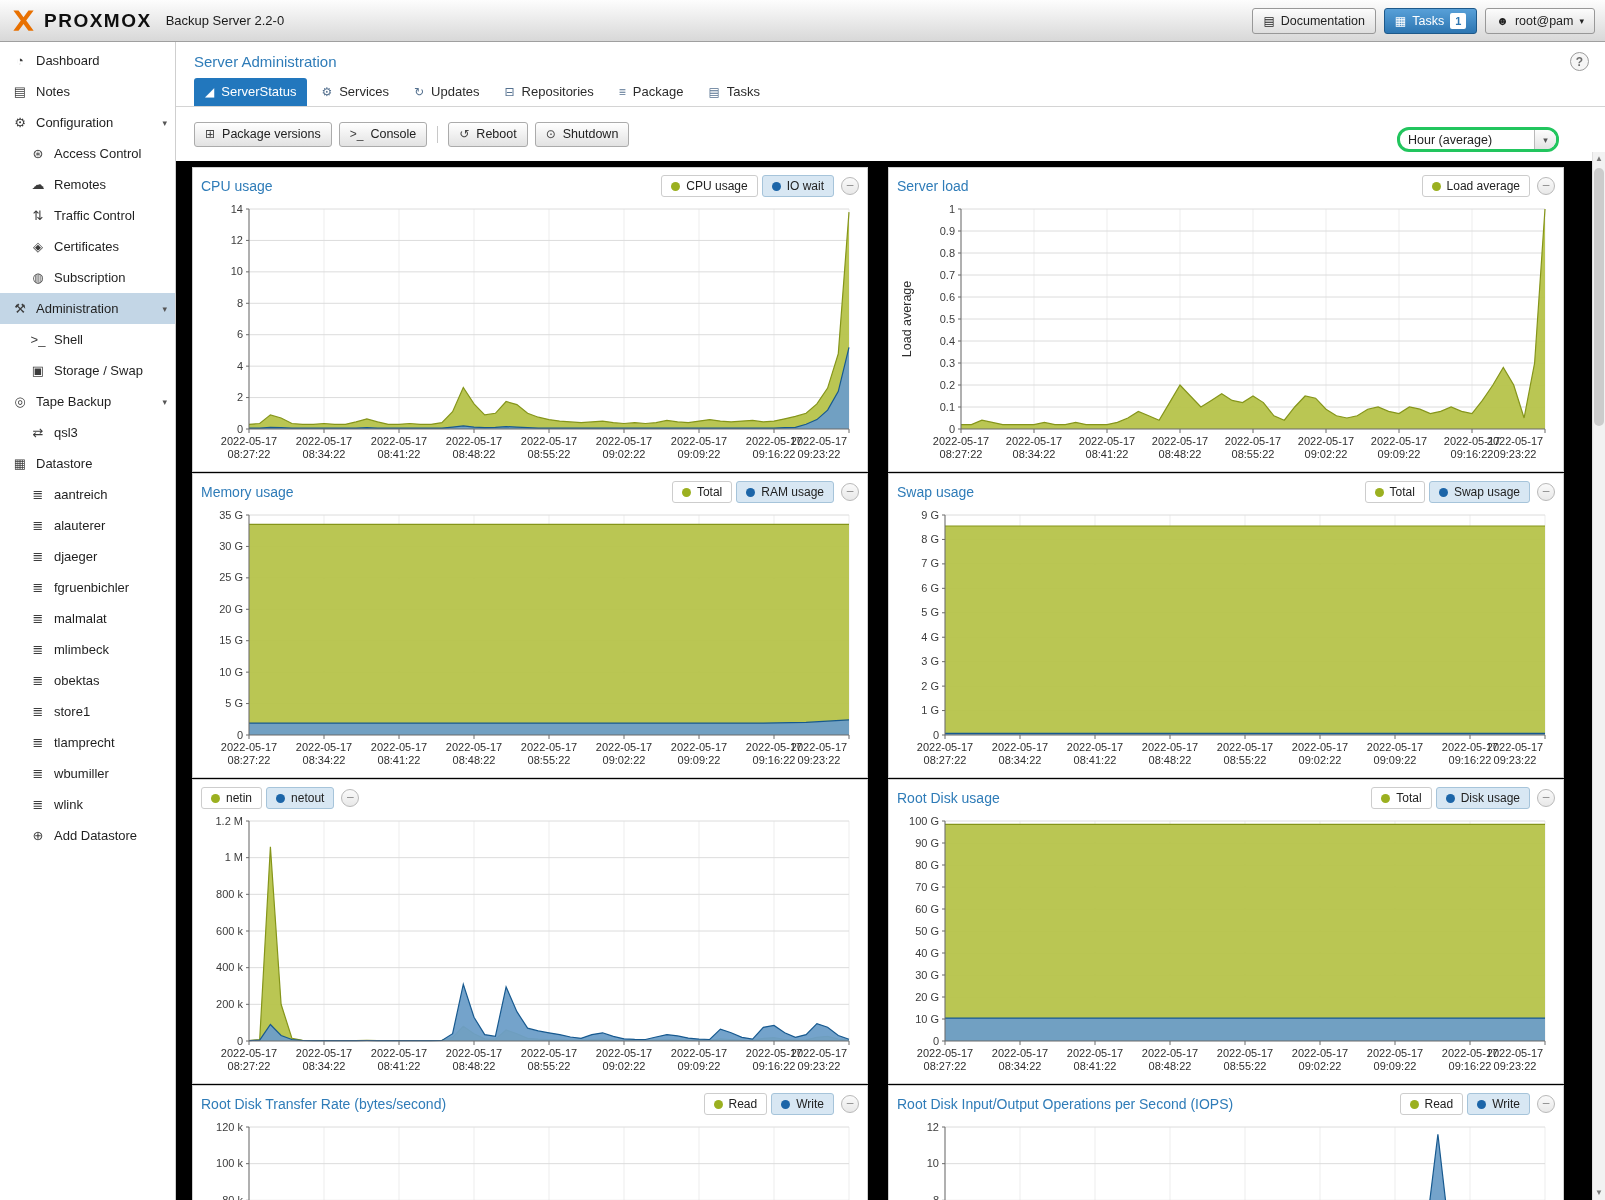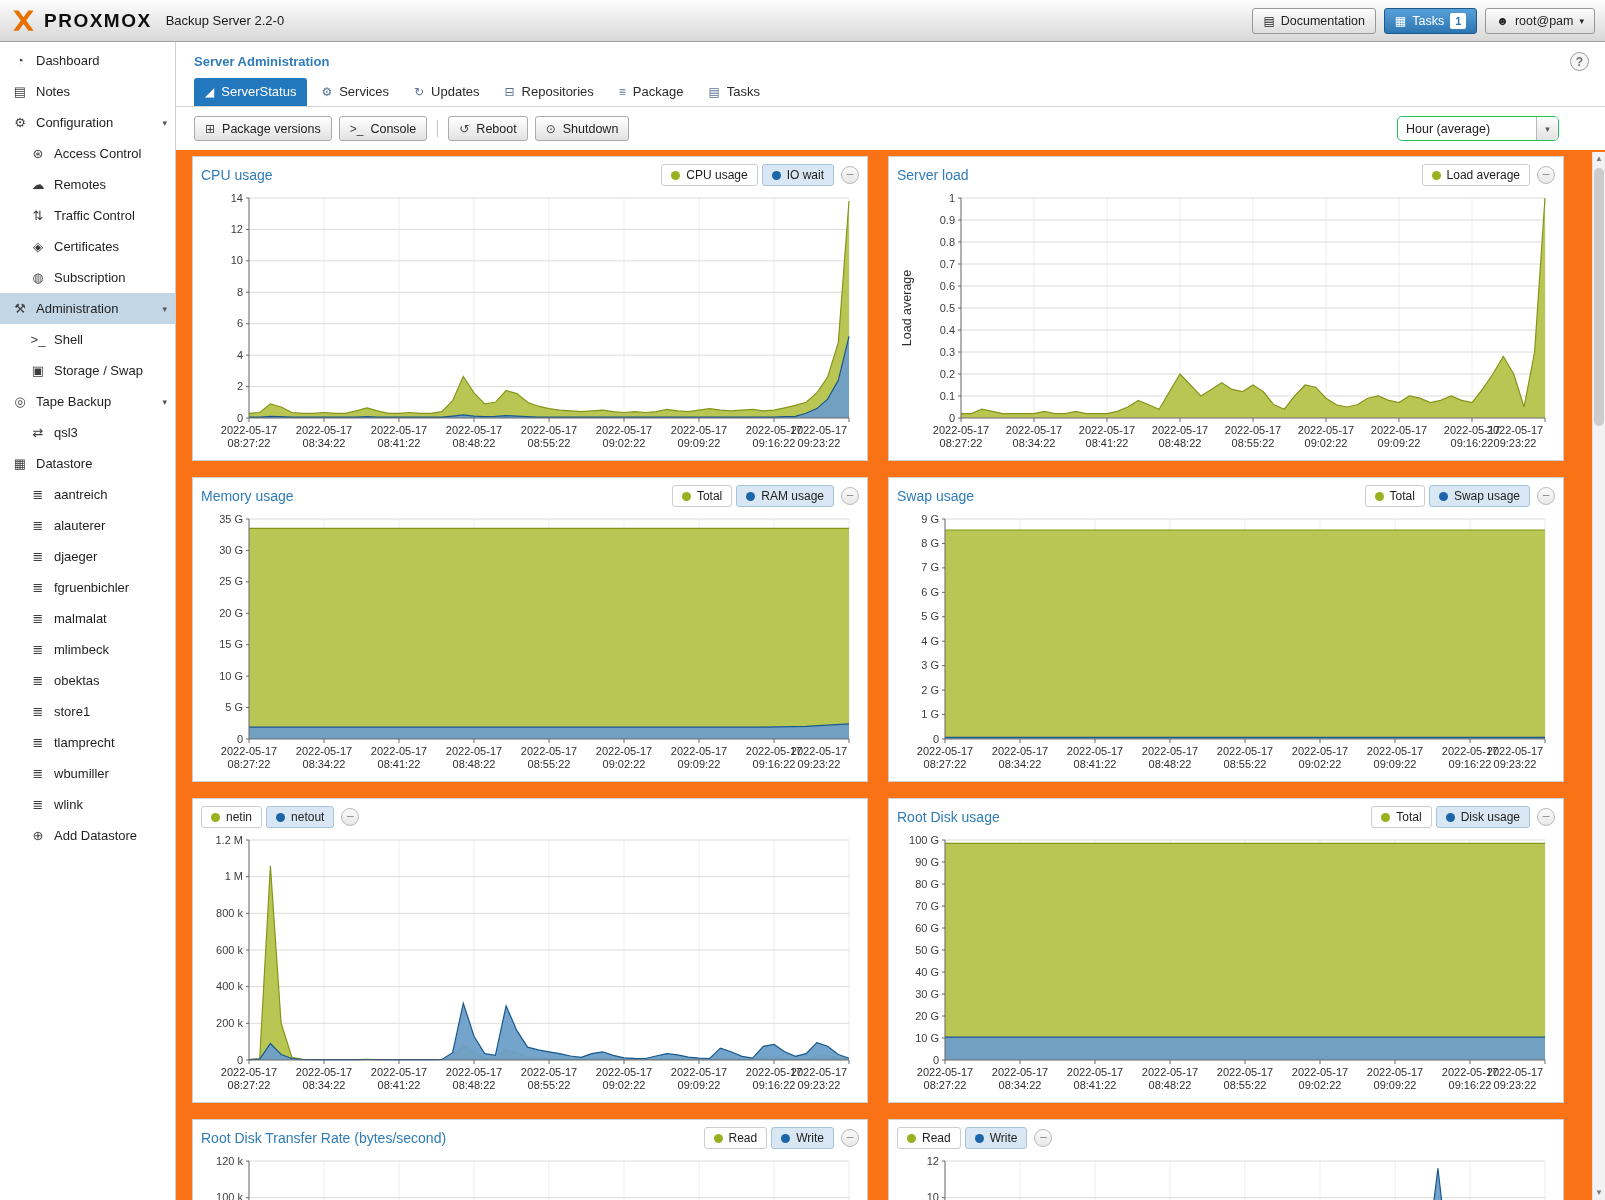--- a/index.html
+++ b/index.html
@@ -32,50 +32,50 @@
              padding-top:3px; overflow:hidden; }
   .side-item { height:31px; display:flex; align-items:center; gap:8px; padding:0 8px 0 12px;
                font-size:13px; color:#1f1f1f; cursor:pointer; }
   .side-item.l1 { padding-left:30px; }
   .side-item.selected { background:#c3d6e6; }
   .sicon { width:16px; text-align:center; color:#3c3c3c; font-size:13px; flex:none; }
   .expander { margin-left:auto; color:#555; font-size:9px; }
 
   .main { flex:1; min-width:0; display:flex; flex-direction:column; background:#fff; }
   .main-hdr { display:flex; align-items:center; padding:10px 16px 4px 18px; }
-  .page-title { font-size:13px; font-weight:bold; color:#2f7cb8; flex:1; }
+  .page-title { font-size:15px; font-weight:normal; color:#2f7cb8; flex:1; }
   .help-btn { width:19px; height:19px; border-radius:50%; border:1px solid #9c9c9c; color:#6f6f6f;
               background:#f6f6f6; font-size:12px; font-weight:bold; display:flex;
               align-items:center; justify-content:center; cursor:pointer; }
 
   .tabbar { display:flex; gap:3px; padding:3px 16px 0 18px; border-bottom:1px solid #d4d4d4; }
   .tab { display:flex; align-items:center; gap:7px; padding:6px 11px 7px; font-size:13px;
          color:#2b2b2b; background:transparent; border:none; border-radius:3px 3px 0 0;
          cursor:pointer; font-family:inherit; }
   .tab .ticon { color:#55718f; }
   .tab.active { background:#2277bd; color:#fff; }
   .tab.active .ticon { color:#fff; }
 
   .toolbar { display:flex; align-items:center; gap:7px; padding:9px 46px 9px 18px; }
   .tbtn { display:flex; align-items:center; gap:7px; height:25px; padding:0 10px;
           border:1px solid #ababab; border-radius:3px; background:linear-gradient(#fff,#e2e2e2);
           font-size:12.5px; color:#222; cursor:pointer; font-family:inherit; }
   .bicon { font-size:12px; color:#444; }
   .tsep { width:1px; height:17px; background:#c8c8c8; margin:0 3px; }
-  .combo { margin-left:auto; width:162px; height:25px; border:1px solid #22c55e; border-radius:5px;
+  .combo { margin-left:auto; width:162px; height:25px; border:3px solid #22c55e; border-radius:12px;
            background:#fff; display:flex; align-items:center; font-size:12.5px; color:#222;
-           cursor:pointer; overflow:hidden; }
+           cursor:pointer; overflow:hidden;margin-top:11px; }
   .combo-text { flex:1; padding:0 8px; }
   .combo-arrow { width:22px; height:100%; background:linear-gradient(#fdfdfd,#e2e2e2);
                  border-left:1px solid #b9b9b9; display:flex; align-items:center;
                  justify-content:center; font-size:9px; color:#555; }
 
   
-  .charts { flex:1; background:#f97316; padding:6px 0 0 16px; display:grid;
-            grid-template-columns:676px 676px; gap:16px 20px; align-content:start; overflow:hidden; }
+  .charts { flex:1; background:#000000; padding:6px 0 0 16px; display:grid;
+            grid-template-columns:676px 676px; gap:1px 20px; align-content:start; overflow:hidden; }
   .panel { width:676px; height:305px; background:#fff; border:1px solid #cfcfcf; padding:3px 8px 0; }
   .panel-h { height:30px; display:flex; align-items:center; }
   .panel-title { flex:1; font-size:14px; color:#2f7cb8; }
   .legend-item { display:flex; align-items:center; gap:6px; height:22px; padding:0 9px;
                  border:1px solid #cdcdcd; border-radius:3px; background:#fff; font-size:12px;
                  color:#222; cursor:pointer; }
   .legend-item + .legend-item { background:#d8e7f3; border-color:#a6c4da; margin-left:4px; }
   .dot { width:9px; height:9px; border-radius:50%; }
   .collapse-btn { width:18px; height:18px; margin-left:7px; border-radius:50%; flex:none;
                   border:1px solid #b9b9b9; background:linear-gradient(#fafafa,#e8e8e8);
@@ -861,20 +861,21 @@
               <line x1="573" y1="228" x2="573" y2="232" stroke="#6a6a6a" stroke-width="1"></line>
               <text x="573" y="244" text-anchor="middle" font-size="11" fill="#2e2e2e">2022-05-17</text>
               <text x="573" y="257" text-anchor="middle" font-size="11" fill="#2e2e2e">09:16:22</text>
               <line x1="648" y1="228" x2="648" y2="232" stroke="#6a6a6a" stroke-width="1"></line>
               <text x="618" y="244" text-anchor="middle" font-size="11" fill="#2e2e2e">2022-05-17</text>
               <text x="618" y="257" text-anchor="middle" font-size="11" fill="#2e2e2e">09:23:22</text>
             </svg>
           </div>
           <div class="panel">
             <div class="panel-h">
+              <span class="panel-title">Root Disk Input/Output Operations per Second (IOPS)</span>
               <span class="legend-item">
                 <span class="dot" style="background: rgb(155, 176, 32);"></span>
                 <span>Read</span>
               </span>
               <span class="legend-item">
                 <span class="dot" style="background: rgb(28, 101, 168);"></span>
                 <span>Write</span>
               </span>
               <span class="collapse-btn">–</span>
             </div>

